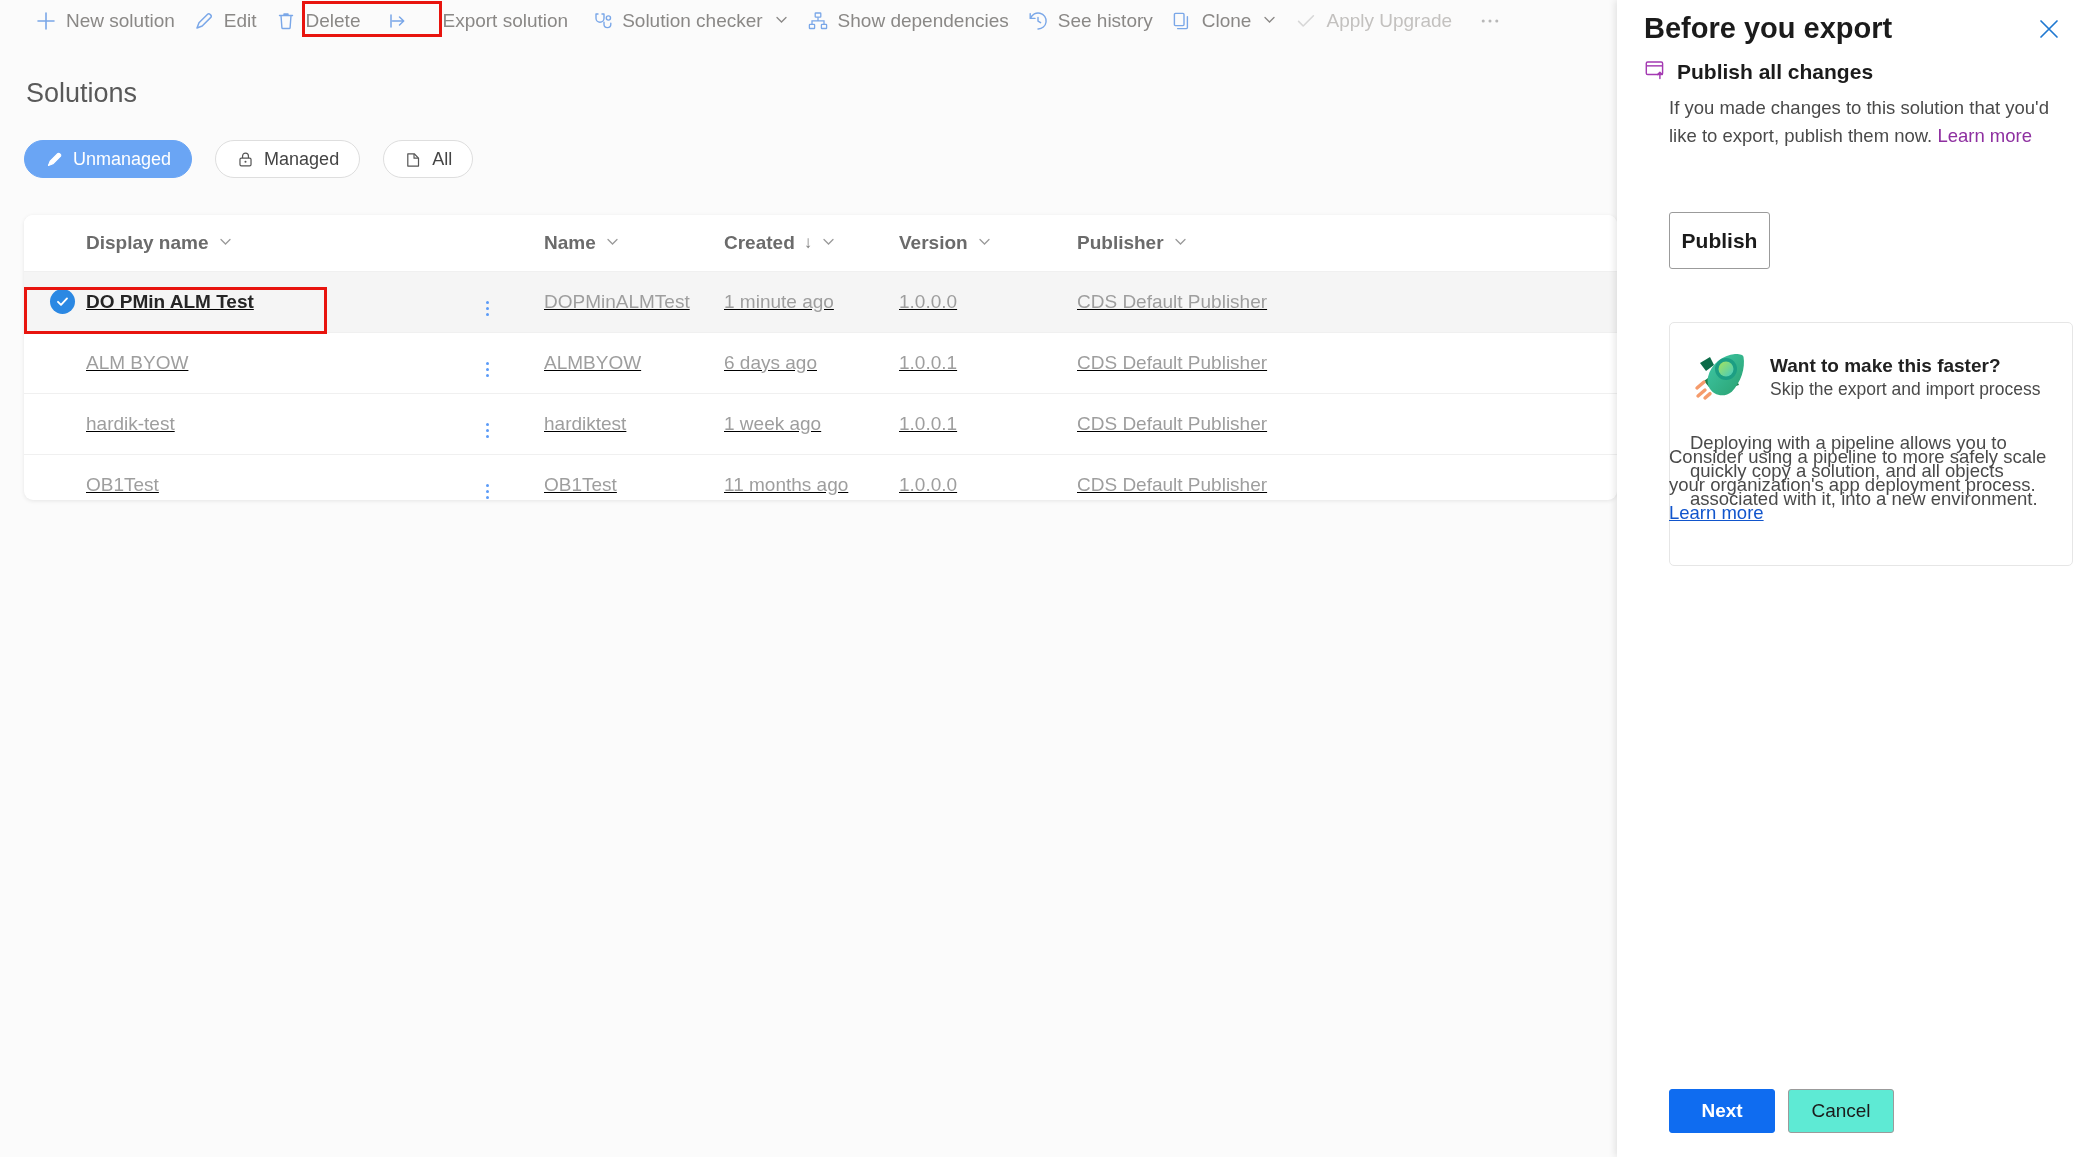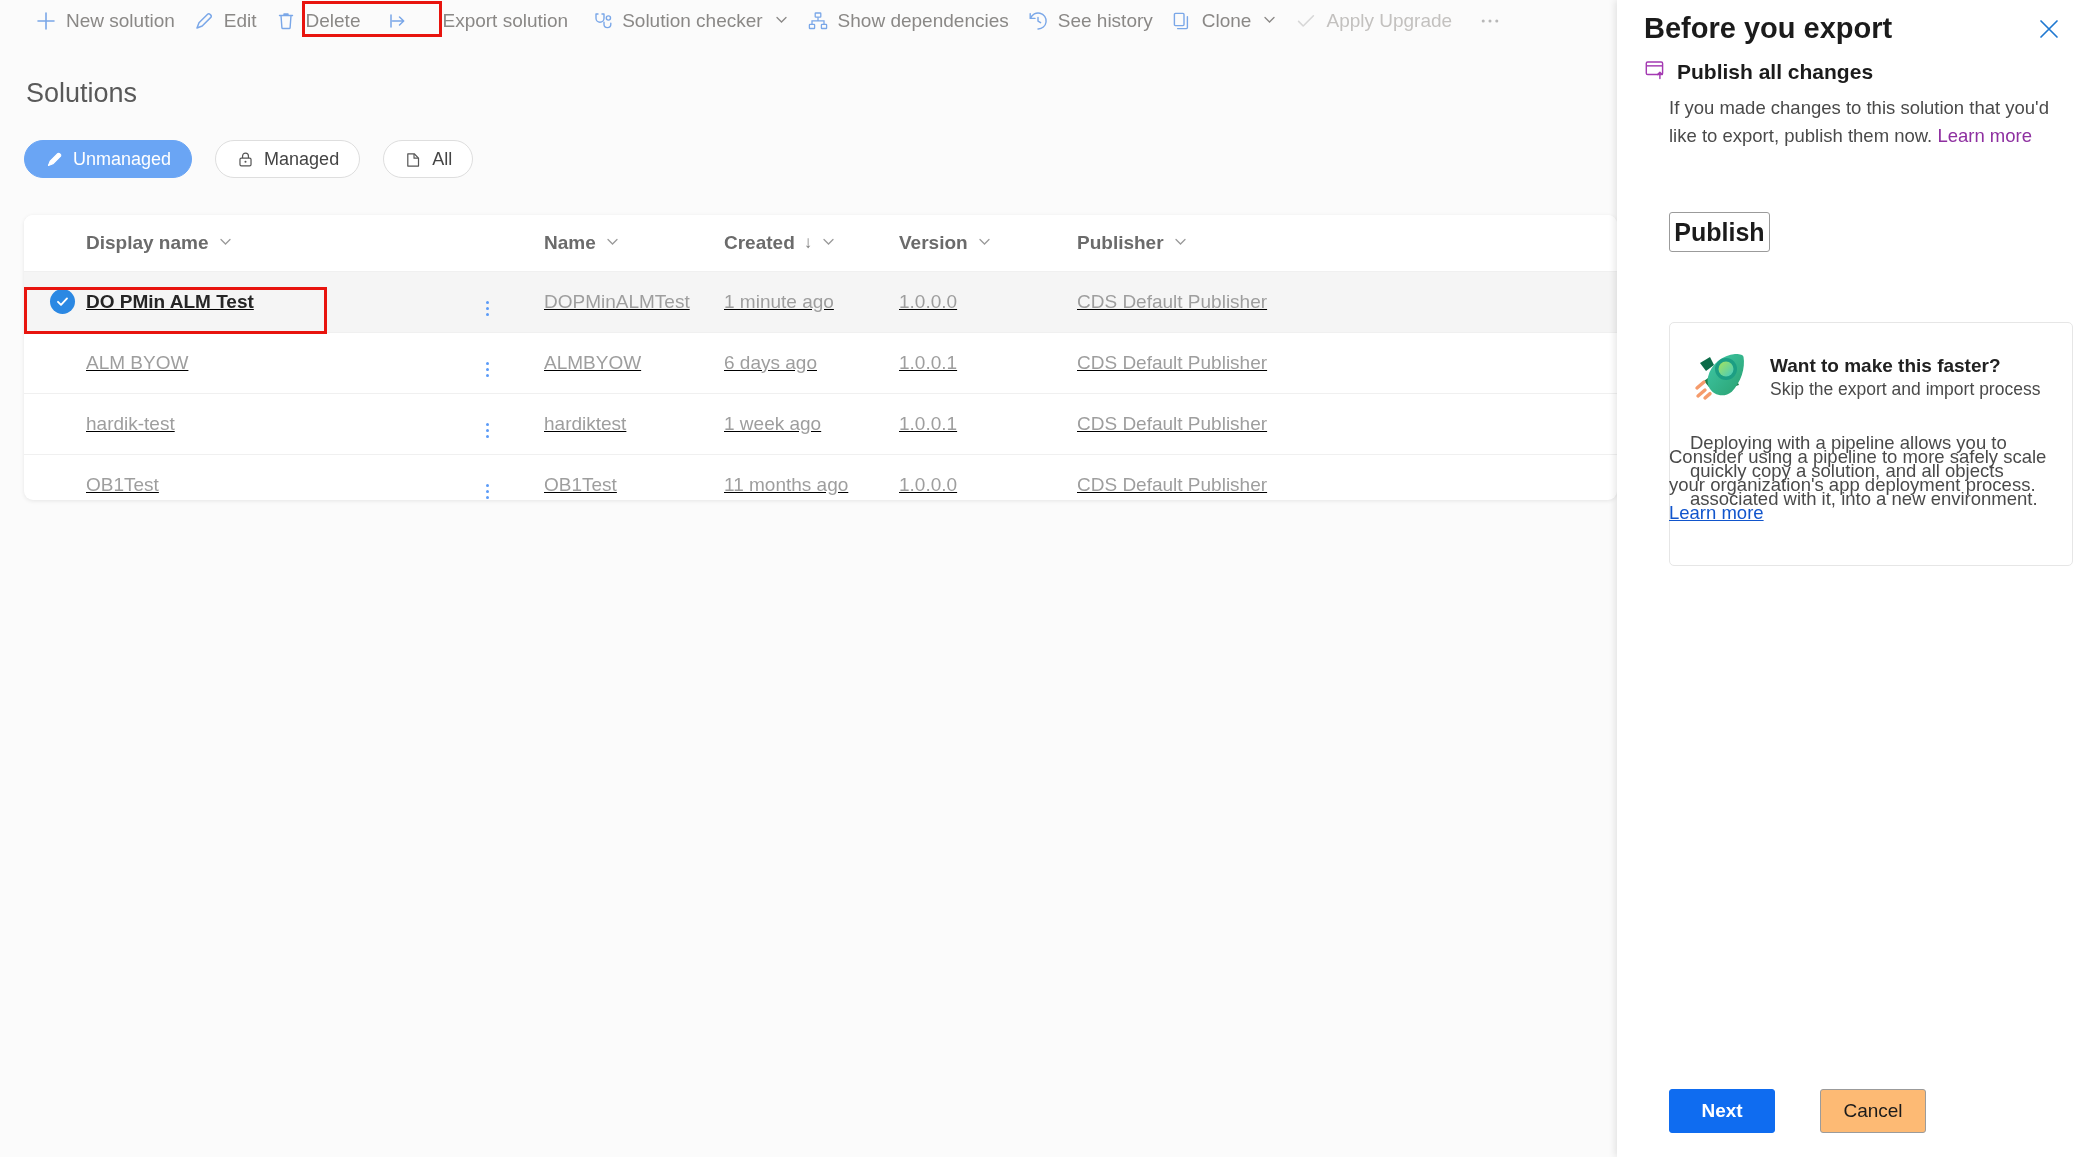--- a/index.html
+++ b/index.html
@@ -138,23 +138,23 @@
     display: flex; align-items: center; gap: 10px;
   }
   #publish-head .ptxt { font-size: 21px; font-weight: 600; color: #1b1b1b; }
   #publish-desc {
     position: absolute; left: 52px; top: 94px; width: 404px;
     font-size: 18.5px; line-height: 1.52; color: #4a4a4a;
   }
   #publish-desc a { color: #8e2fa0; text-decoration: none; }
   #publish-btn-wrap { position: absolute; left: 52px; top: 212px; }
   #publish-btn {
-    width: 101px; height: 40px;
+    width: 101px; height: 57px;
     background: #ffffff; border: 1px solid #9b9b9b; border-radius: 3px;
-    font-size: 25px; font-weight: 600; color: #1b1b1b;
+    font-size: 21px; font-weight: 600; color: #1b1b1b;
     cursor: pointer; font-family: "Liberation Sans", sans-serif;
   }
   #pipeline-card {
     position: absolute; left: 52px; top: 322px;
     width: 404px; height: 244px;
     border: 1px solid #e6e6e6; border-radius: 5px;
     background: #ffffff;
   }
   #pipeline-hero { display: flex; align-items: center; gap: 14px; padding: 18px 20px 0 18px; }
   #pipeline-hero .t1 { font-size: 19px; font-weight: 700; color: #212121; }
@@ -176,24 +176,23 @@
     display: flex; gap: 13px; align-items: center;
   }
   #next-btn {
     width: 106px; height: 44px;
     background: #0f6cf0; border: 1px solid #0f6cf0; border-radius: 3px;
     color: #ffffff; font-size: 19px; font-weight: 600; cursor: pointer;
     font-family: "Liberation Sans", sans-serif;
   }
   #cancel-btn {
     width: 106px; height: 44px;
-    background: #fdba74; border: 1px solid #9b9b9b; border-radius: 3px;
+    background: #5eead4; border: 1px solid #9b9b9b; border-radius: 3px;
     color: #1b1b1b; font-size: 19px; cursor: pointer;
     font-family: "Liberation Sans", sans-serif;
-    margin-left: 32px;
   }
 </style>
 </head>
 <body>
 
 <div id="main-region">
 
   <div id="command-bar">
 
     <div class="cmd">

